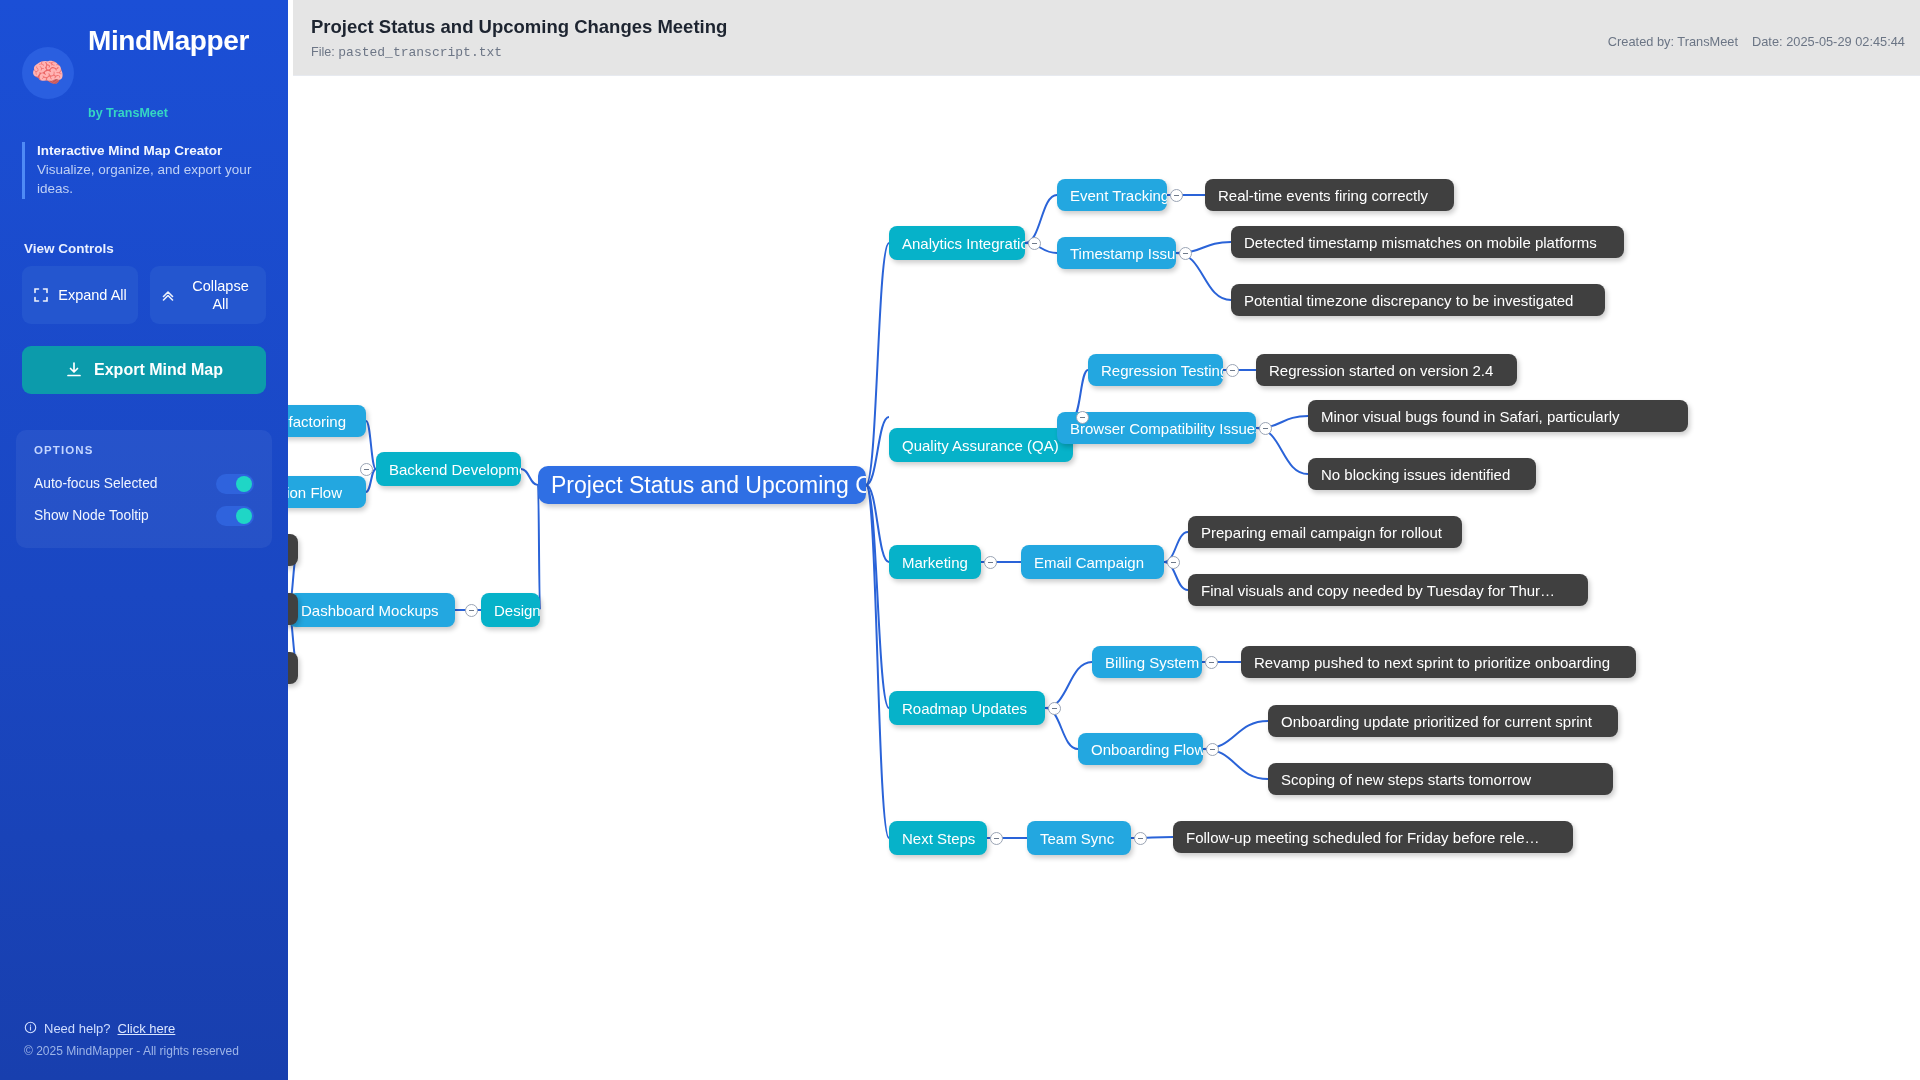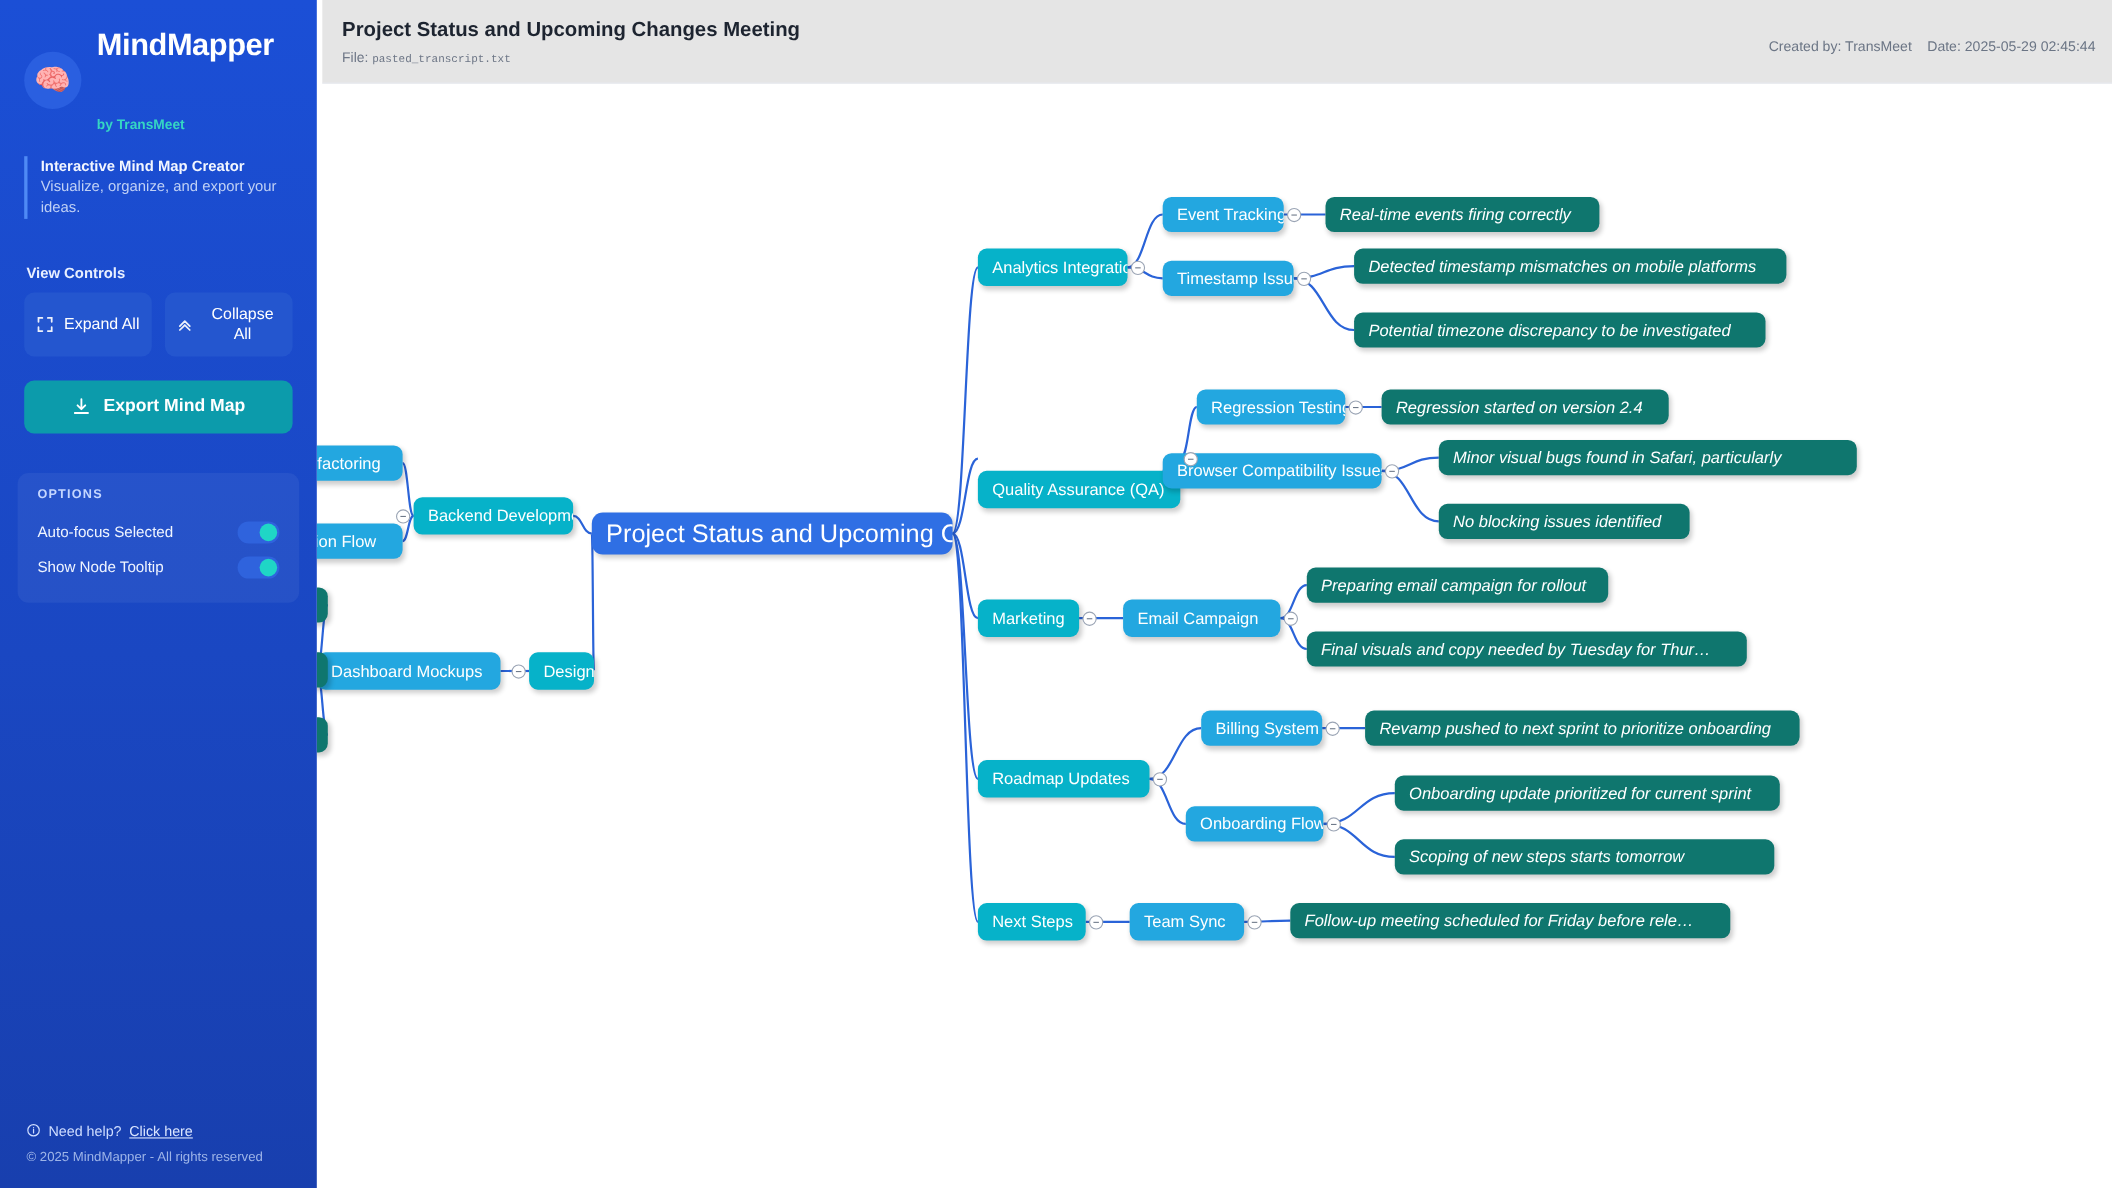--- a/index.html
+++ b/index.html
@@ -124,21 +124,21 @@
   .hdr-title {
     position: absolute; left: 18px; top: 16px;
     font-size: 18.5px; font-weight: bold; color: #1d2430;
   }
   .hdr-file {
     position: absolute; left: 18px; top: 45px;
     font-size: 12.6px; color: #6d7686;
   }
   .hdr-file .fname {
     font-family: "Liberation Mono", monospace;
-    color: #6d7686; font-size: 10px;
+    color: #6d7686; font-size: 13px;
   }
   .hdr-meta {
     position: absolute; right: 20px; top: 34px;
     font-size: 12.8px; color: #6b7585;
     display: flex; gap: 14px;
   }
 
   
   #canvas {
     position: absolute; left: 288px; top: 76px;
@@ -157,21 +157,21 @@
     padding: 0 13px;
     white-space: nowrap;
     overflow: hidden;
     box-shadow: 2px 3px 5px rgba(0,0,0,.20);
     cursor: pointer;
     line-height: 1;
   }
   .node.root  { background: #2f6fe4; font-size: 23px; border-radius: 10px; }
   .node.lvl1  { background: #06b2c9; font-size: 15px; }
   .node.lvl2  { background: #23a7e0; font-size: 15px; }
-  .node.lvl3  { background: #0f766e; font-size: 15px; font-style: italic; }
+  .node.lvl3  { background: #404040; font-size: 15px; }
 
   .collapse-dot {
     position: absolute;
     width: 13px; height: 13px; border-radius: 50%;
     background: #ffffff; border: 1.3px solid #9aa4b4;
     z-index: 25; cursor: pointer;
   }
   .collapse-dot::after {
     content: ""; position: absolute; left: 2.6px; top: 5px;
     width: 5.4px; height: 1.3px; background: #6f7a8a;

